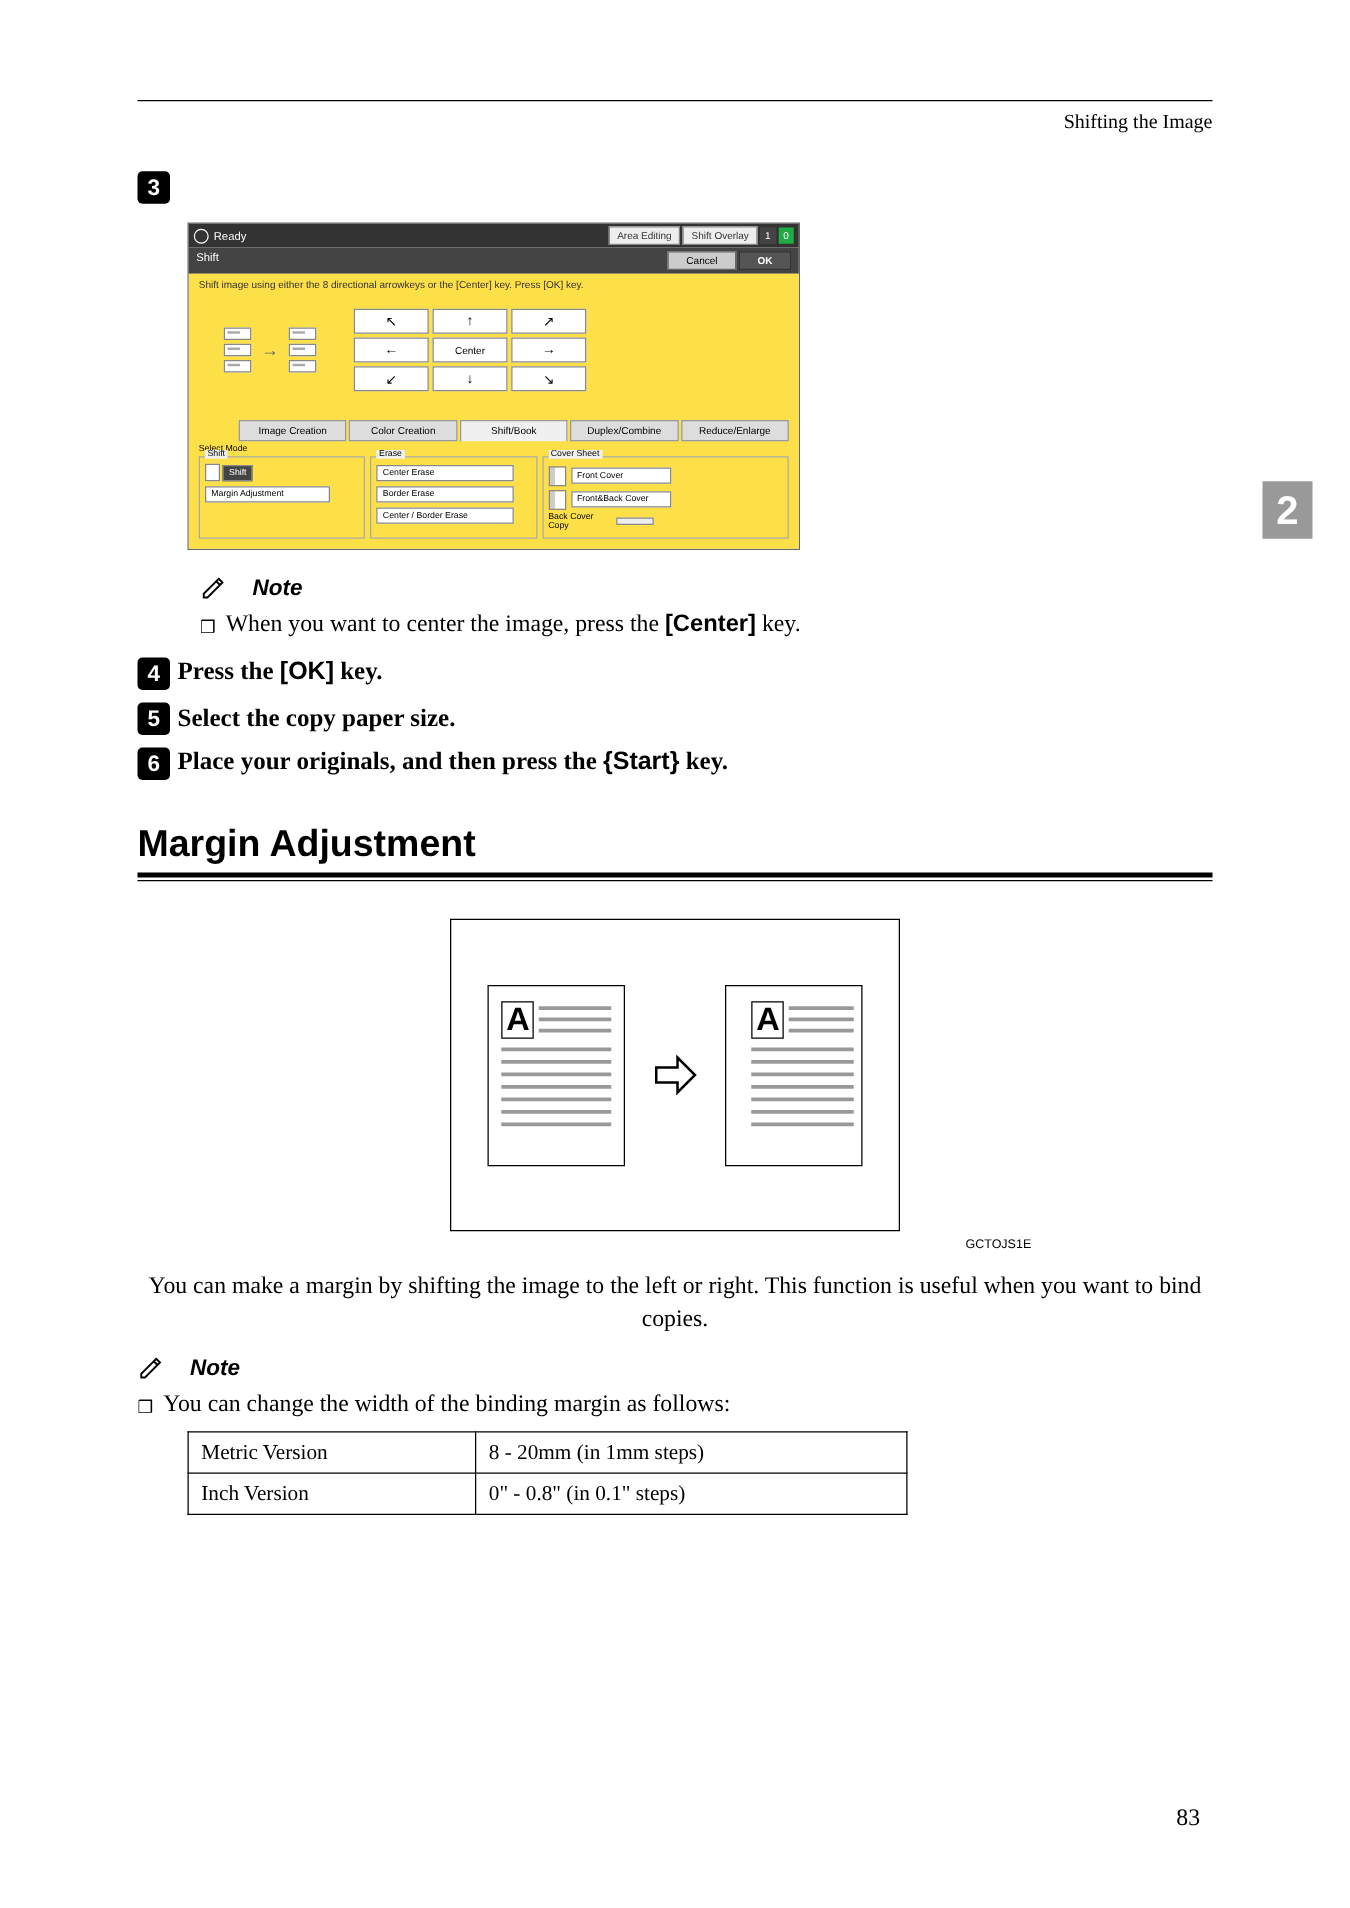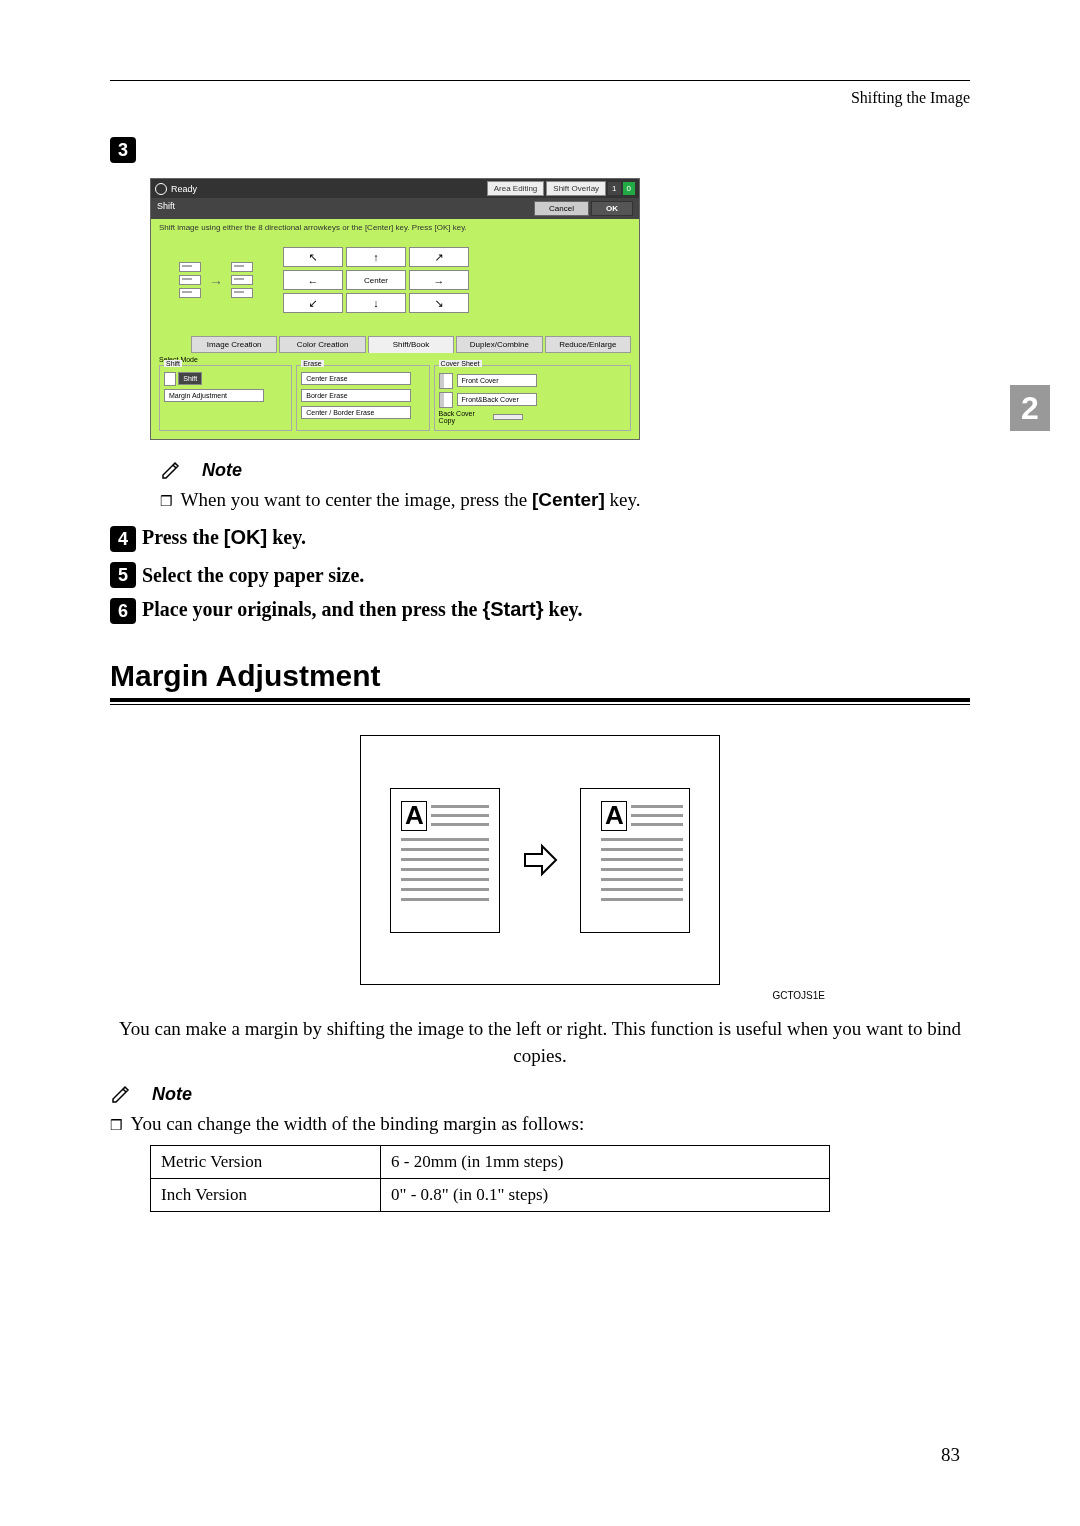--- a/index.html
+++ b/index.html
@@ -128,21 +128,21 @@
     .sub-btn-selected {
       background: #555;
       color: #fff;
       padding: 2px 14px;
       font-size: 8px;
       border: 1px solid #333;
       font-weight: bold;
     }
     
     .dialog-body {
-      background: #bef264;
+      background: #fde047;
       padding: 4px 8px 8px 8px;
       font-family: Arial, sans-serif;
     }
     
     .hint-text {
       font-size: 8px;
       color: #333;
       margin-bottom: 10px;
     }
     
@@ -425,21 +425,21 @@
     .body-text {
       font-size: 19px;
       line-height: 1.4;
       margin: 10px 0;
       text-align: center;
     }
     
     .version-table {
       margin: 10px 0 0 40px;
       border-collapse: collapse;
-      width: 680px;
+      width: 576px;
     }
     
     .version-table td {
       border: 1px solid #000;
       padding: 6px 10px;
       font-size: 17px;
     }
     
     .version-table td:first-child {
       width: 230px;
@@ -670,21 +670,21 @@
   <div class="note-text">
     <span class="bullet">❒</span>
     <span>You can change the width of the binding margin as follows:</span>
   </div>
 </div>
 
 <table class="version-table">
   <tbody>
       <tr>
     <td>Metric Version</td>
-    <td>6 - 20mm (in 1mm steps)</td>
+    <td>8 - 20mm (in 1mm steps)</td>
   </tr>
   <tr>
     <td>Inch Version</td>
     <td>0" - 0.8" (in 0.1" steps)</td>
   </tr>
 </tbody>
   </table>
 
 <div class="page-number">83</div>
 

